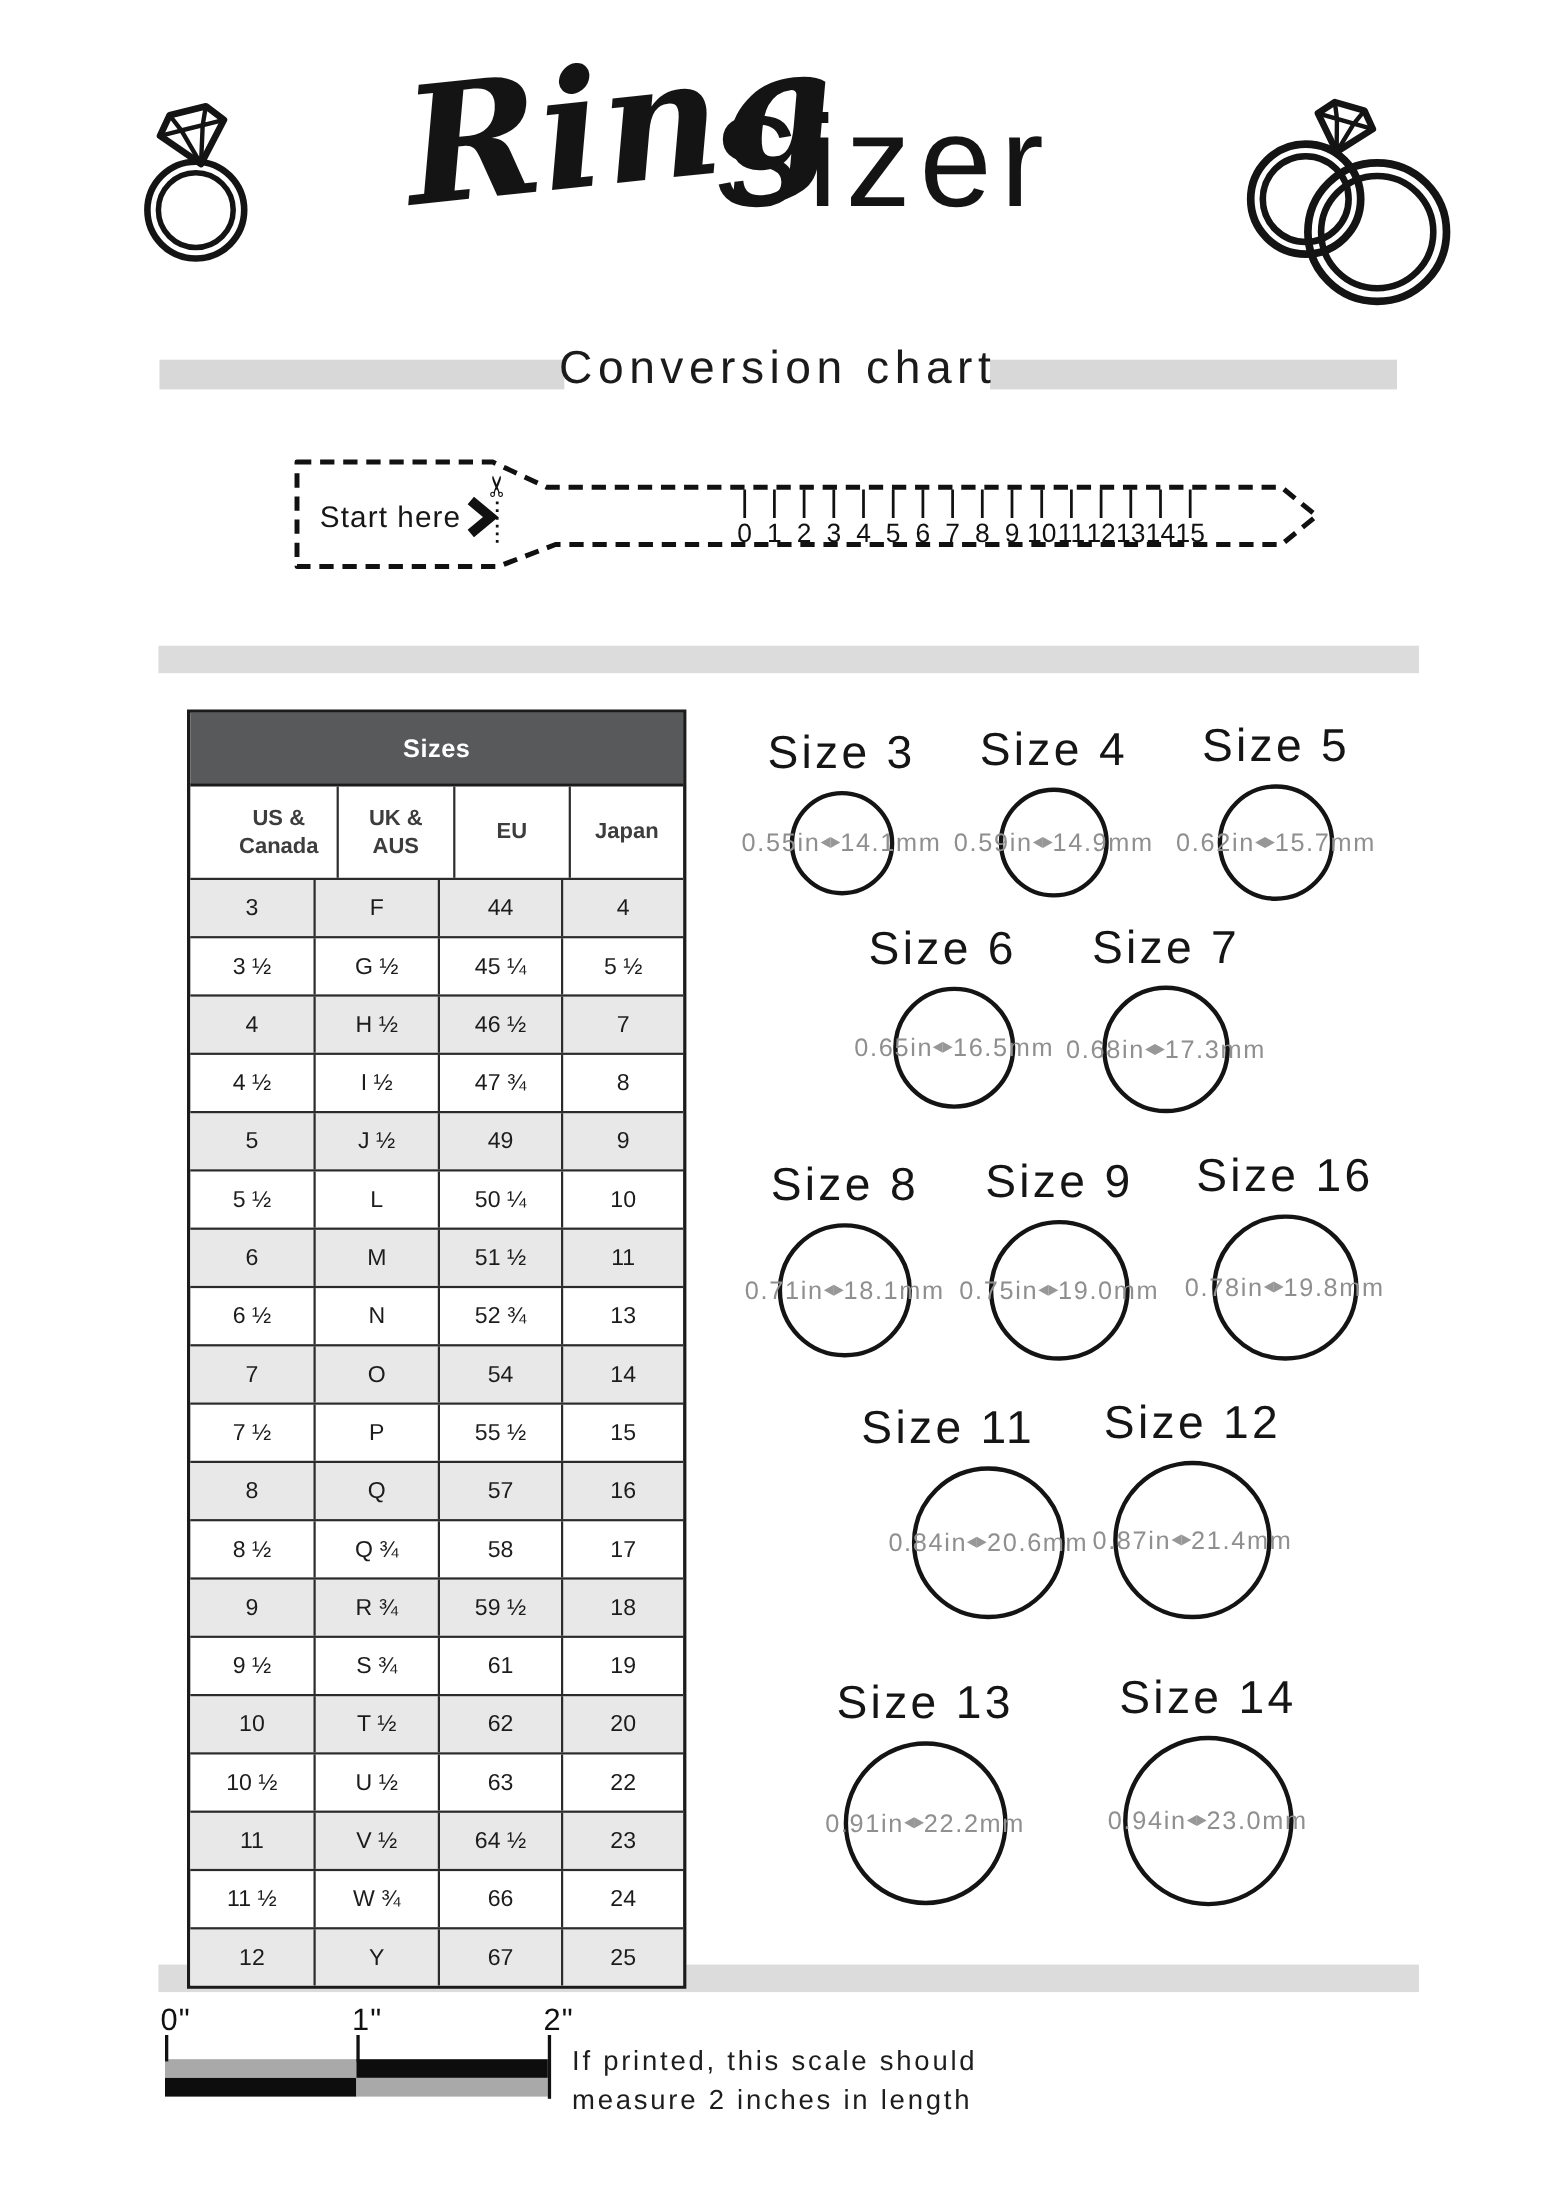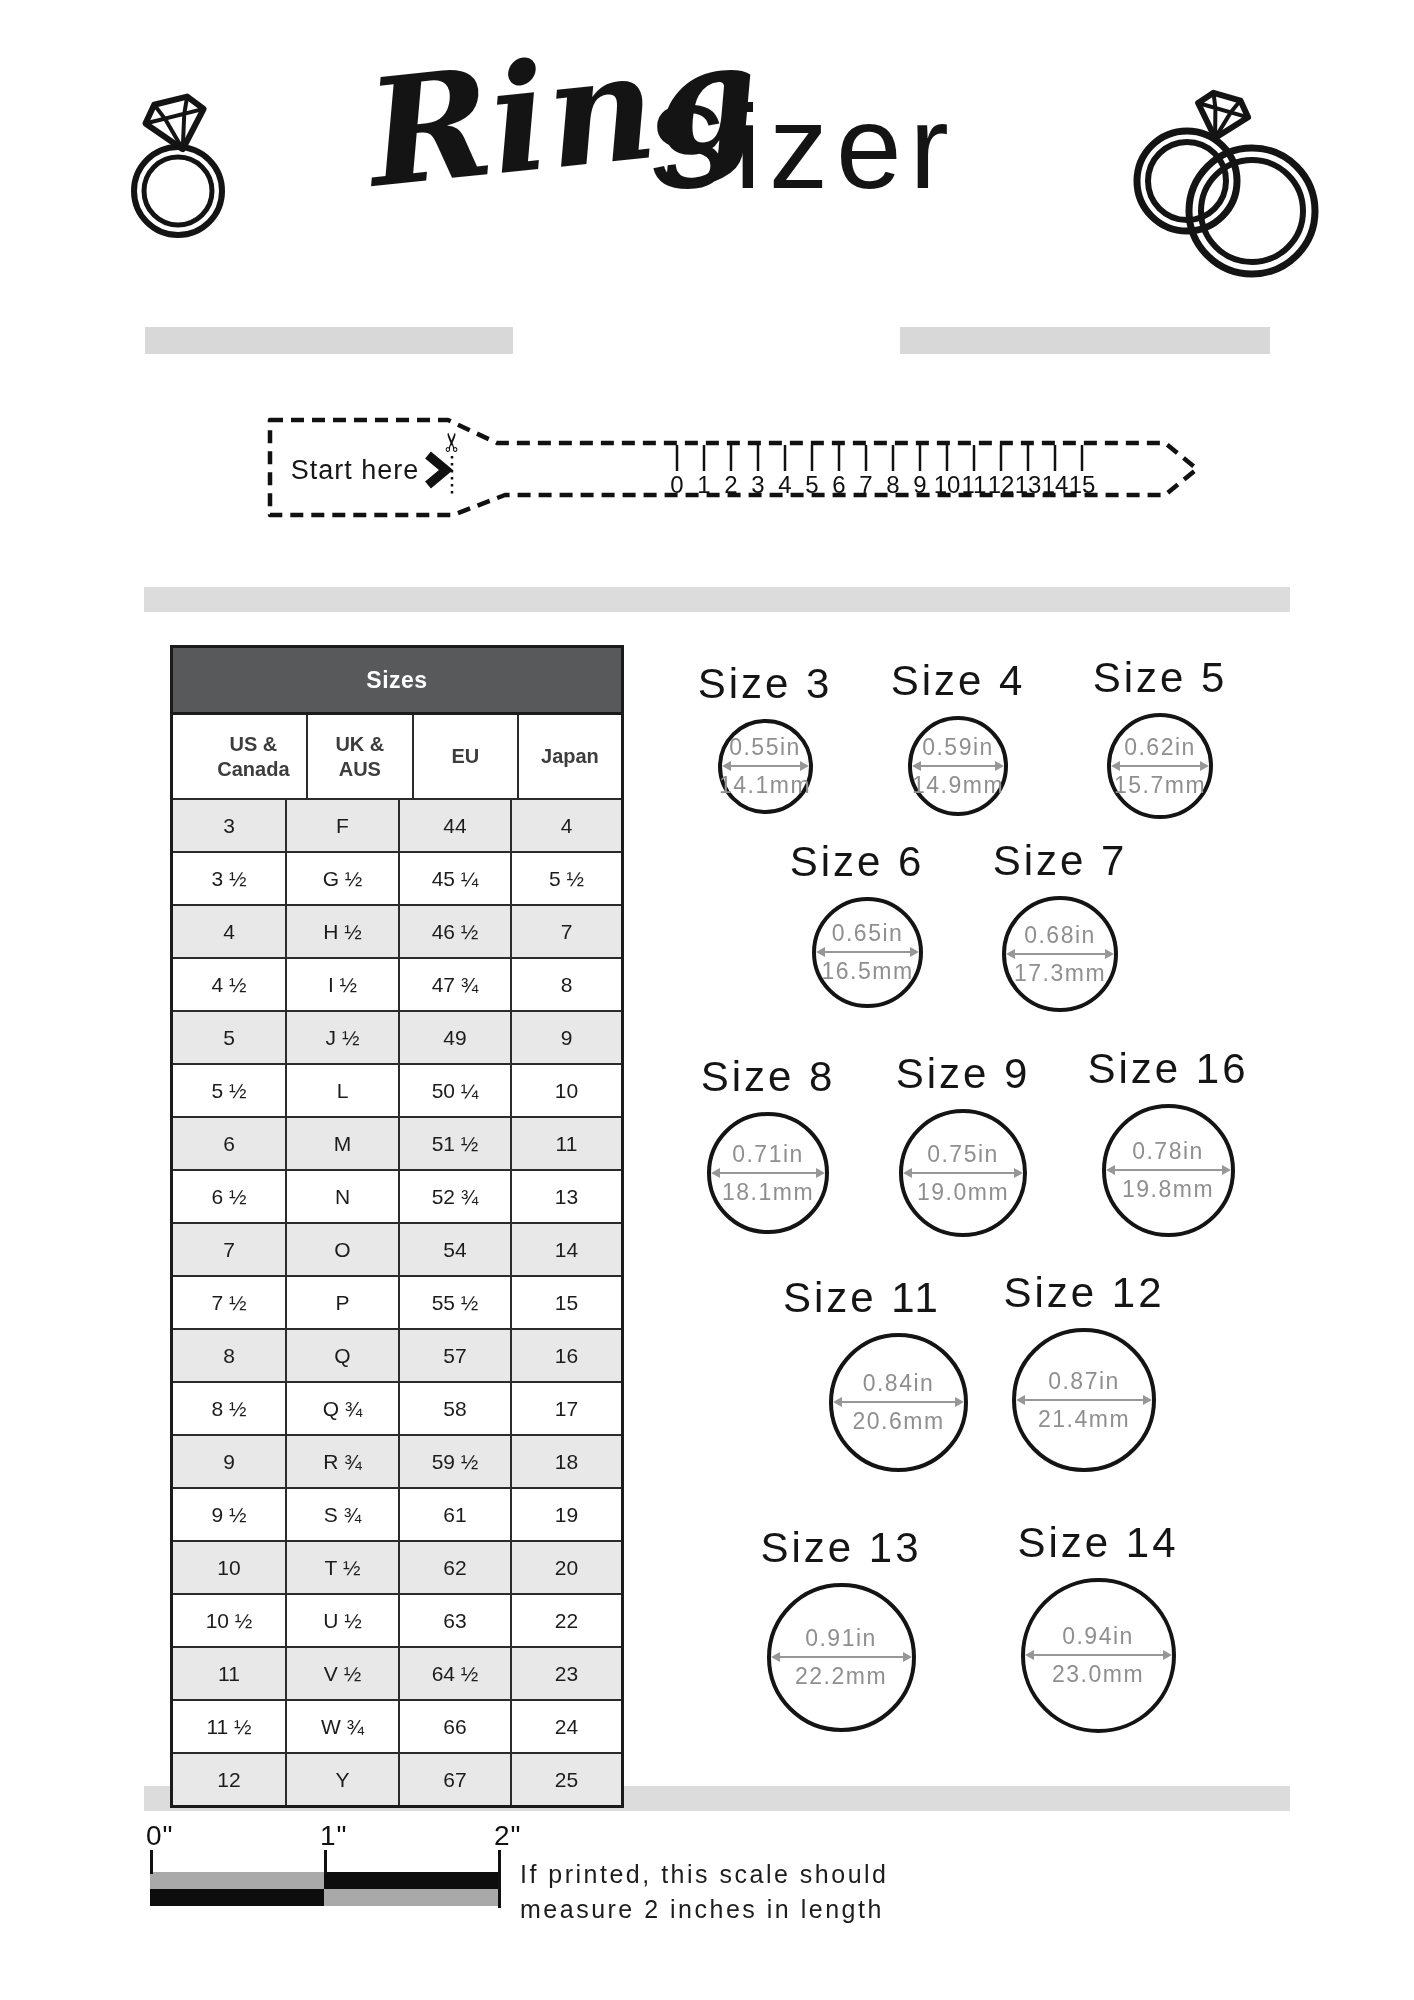--- a/index.html
+++ b/index.html
@@ -40,21 +40,21 @@
   .t-cell:first-child{border-left:none;}
   .t-cell.c0{width:112px;} .t-cell.c1{width:113px;} .t-cell.c2{width:112px;} .t-cell.c3{width:111px;}
   .t-head .t-cell{height:83px;font-size:20px;font-weight:bold;color:#3d3d3d;padding:0 16px;line-height:1.25;}
   .t-data .t-cell{height:51px;}
   .t-data.alt{background:#e8e8e8;}
 
   
   .rs-title{position:absolute;width:300px;text-align:center;font-size:42px;letter-spacing:3px;
     color:#151515;line-height:1;white-space:nowrap;}
   .rs-circle{position:absolute;border:4px solid #141414;border-radius:50%;box-sizing:border-box;
-    display:flex;flex-direction:column;align-items:center;justify-content:center;background:#fff;}
+    display:flex;flex-direction:row;align-items:center;justify-content:center;background:#fff;}
   .c-in,.c-mm{font-size:23px;color:#8f8f8f;letter-spacing:1.5px;line-height:1.15;white-space:nowrap;}
   .c-arrow{display:flex;align-items:center;width:100%;height:12px;}
   .c-arrow .ah{width:0;height:0;border-top:5px solid transparent;border-bottom:5px solid transparent;}
   .c-arrow .ah.l{border-right:9px solid #979797;}
   .c-arrow .ah.r{border-left:9px solid #979797;}
   .c-arrow .ln{flex:1;height:2px;background:#979797;}
 
   
   .ps-label{position:absolute;top:1820px;font-size:28px;color:#111;letter-spacing:1px;}
   .ps-tick{position:absolute;width:3px;background:#111;}
@@ -85,20 +85,21 @@
     <g transform="translate(130,38) rotate(16)">
       <polygon points="-26,-4 -14,-18 14,-18 26,-4 0,25" fill="#ffffff" stroke="#141414" stroke-width="6" stroke-linejoin="round"></polygon>
       <path d="M-26,-4 L26,-4 M-14,-18 L-8,-4 L0,25 M14,-18 L8,-4 L0,25 M-8,-4 L8,-4" fill="none" stroke="#141414" stroke-width="4" stroke-linejoin="round"></path>
     </g>
     <circle cx="160" cy="135" r="63" fill="none" stroke="#141414" stroke-width="7"></circle>
     <circle cx="160" cy="135" r="51" fill="none" stroke="#141414" stroke-width="6"></circle>
   </svg>
 
   <div class="sub-bar l"></div>
   <div class="sub-bar r"></div>
+  <div class="subtitle">Conversion chart</div>
 
   <svg class="strip-svg" width="940" height="112" viewBox="0 0 940 112">
     <path d="M5,6 H183 L232,29 H900 L932,55 L900,81 H240 L188,101 H5 Z" fill="none" stroke="#111111" stroke-width="4.5" stroke-dasharray="13 8" stroke-linejoin="round"></path>
     <text x="90" y="65" text-anchor="middle" font-size="27" letter-spacing="1" fill="#161616">Start here</text>
     <polyline points="163,41 181,56 163,71" fill="none" stroke="#111111" stroke-width="9"></polyline>
     <g transform="translate(187,28) rotate(-90)">
       <text x="0" y="9" text-anchor="middle" font-size="26" fill="#111">✂</text>
     </g>
     <line x1="187" y1="42" x2="187" y2="80" stroke="#111" stroke-width="2.5" stroke-dasharray="2.5 4.5"></line>
     <g id="ruler-ticks" font-size="24" fill="#111" stroke="none">

